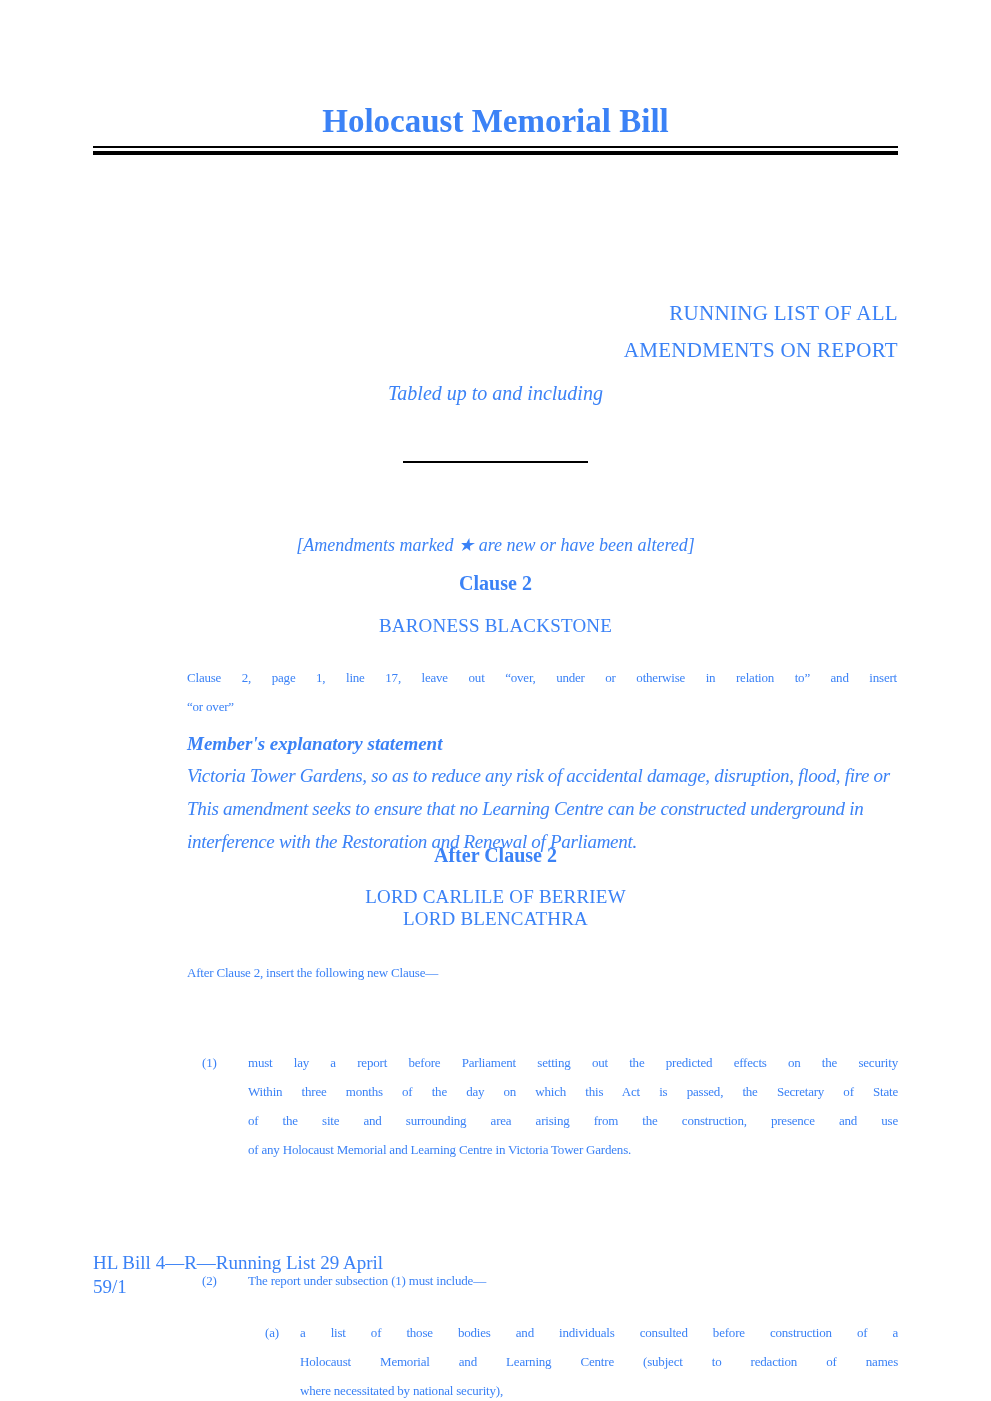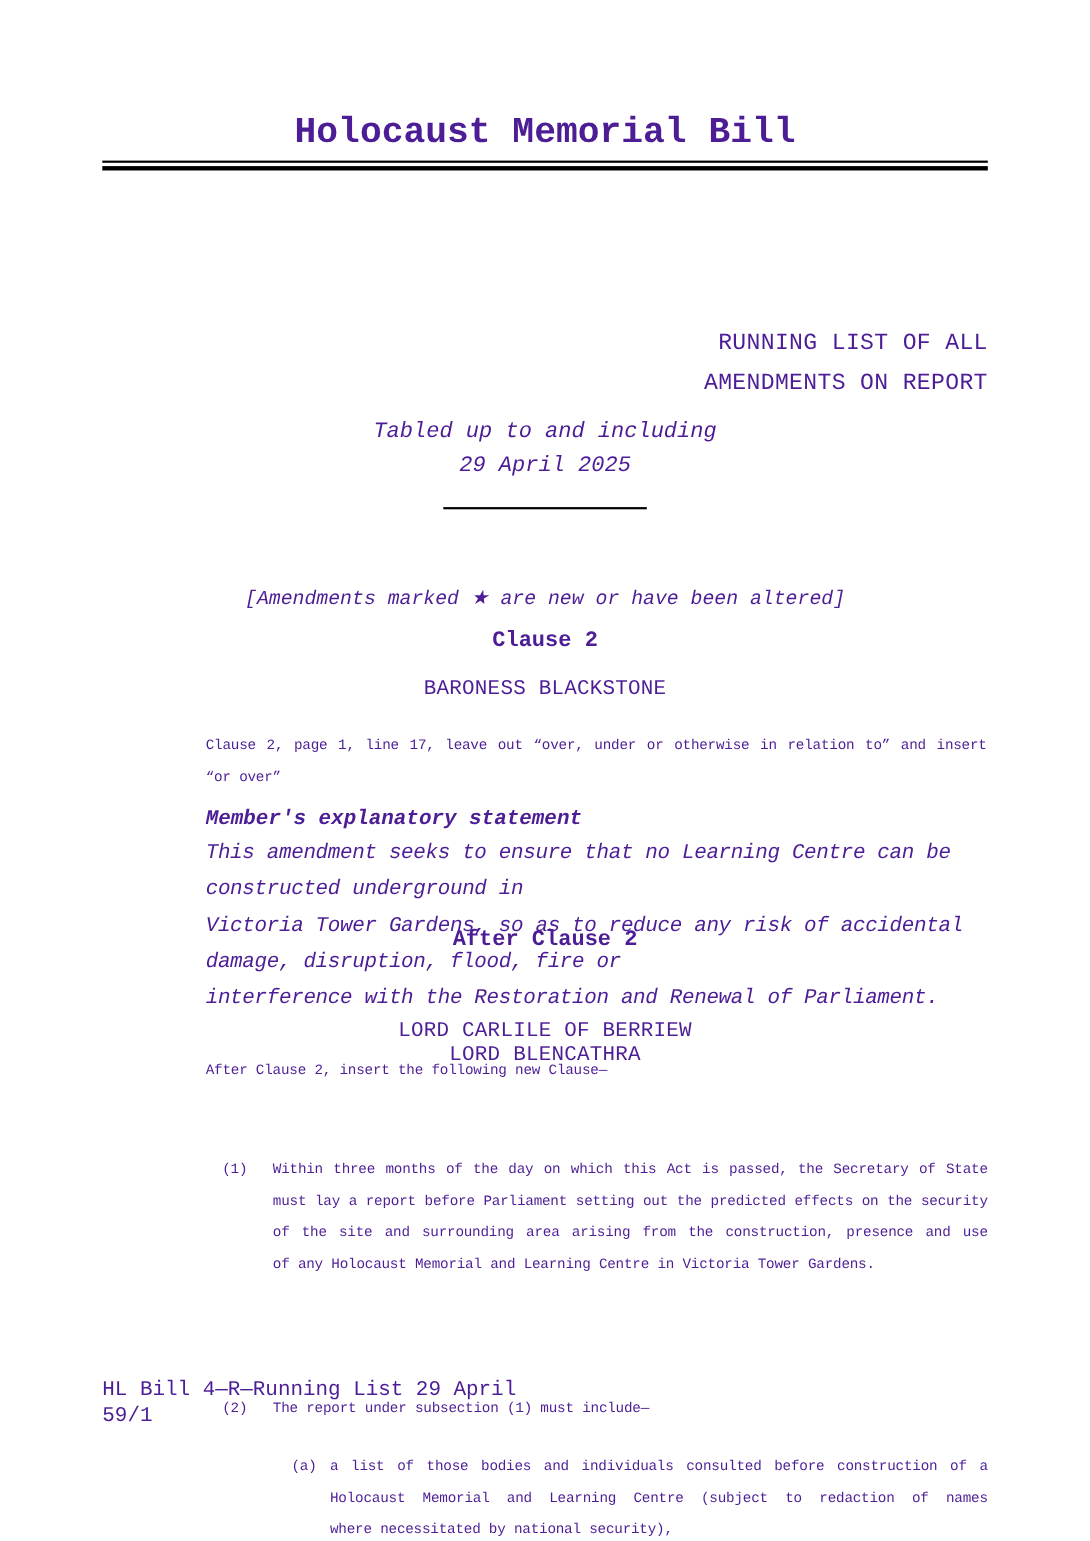--- a/index.html
+++ b/index.html
@@ -5,22 +5,22 @@
   html, body {
     margin: 0;
     padding: 0;
     background: #ffffff;
   }
   .page {
     position: relative;
     width: 991px;
     height: 1401px;
     background: #ffffff;
-    color: #4c1d95;
-    font-family: Liberation Mono, monospace;
+    color: #3b82f6;
+    font-family: Liberation Serif, serif;
     overflow: hidden;
   }
   .abs { position: absolute; left: 93px; width: 805px; }
   .center { text-align: center; }
 
   .t-title   { font-size: 33px; font-weight: bold; line-height: 38px; }
   .t-caps-lg { font-size: 21px; line-height: 26px; letter-spacing: 0.3px; text-align: right; }
   .t-italic  { font-size: 20px; font-style: italic; line-height: 26px; }
   .t-head    { font-size: 20px; font-weight: bold; line-height: 26px; }
   .t-sponsor { font-size: 19px; line-height: 22px; letter-spacing: 0.2px; }
@@ -64,61 +64,60 @@
 <div class="page">
 
   <div class="abs center t-title" style="top:102px">Holocaust Memorial Bill</div>
 
   <div class="abs double-rule"></div>
 
   <div class="abs center t-caps-lg" style="top:300px">RUNNING LIST OF ALL</div>
   <div class="abs center t-caps-lg" style="top:337px">AMENDMENTS ON REPORT</div>
 
   <div class="abs center t-italic" style="top:380px">Tabled up to and including</div>
-  <div class="abs center t-italic" style="top:411px">29 April 2025</div>
 
   <div class="short-rule"></div>
 
   <div class="abs center t-italic" style="top:496px; font-size:18px;margin-top:36px;">[Amendments marked ★ are new or have been altered]</div>
 
   <div class="abs center t-head" style="top:570px">Clause 2</div>
 
   <div class="abs center t-sponsor" style="top:615px">BARONESS BLACKSTONE</div>
 
   <div class="abs t-body" style="top:663px">
     <div class="indent-body jline">Clause 2, page 1, line 17, leave out “over, under or otherwise in relation to” and insert</div>
     <div class="indent-body">“or over”</div>
   </div>
 
   <div class="abs t-expl-h" style="top:732px">
     <div class="indent-body">Member's explanatory statement</div>
   </div>
   <div class="abs t-expl" style="top:759px">
+    <div class="indent-body">Victoria Tower Gardens, so as to reduce any risk of accidental damage, disruption, flood, fire or</div>
     <div class="indent-body">This amendment seeks to ensure that no Learning Centre can be constructed underground in</div>
-    <div class="indent-body">Victoria Tower Gardens, so as to reduce any risk of accidental damage, disruption, flood, fire or</div>
     <div class="indent-body">interference with the Restoration and Renewal of Parliament.</div>
   </div>
 
   <div class="abs center t-head" style="top:842px">After Clause 2</div>
 
-  <div class="abs center t-sponsor" style="top:926px">
+  <div class="abs center t-sponsor" style="top:886px">
     <div>LORD CARLILE OF BERRIEW</div>
     <div>LORD BLENCATHRA</div>
   </div>
 
   <div class="abs t-body" style="top:958px">
     <div class="indent-body">After Clause 2, insert the following new Clause—</div>
   </div>
 
 
   <div class="abs t-body sub-row" style="top:1048px">
     <span class="sub-marker">(1)</span>
     <div class="sub-text">
+      <div class="jline">must lay a report before Parliament setting out the predicted effects on the security</div>
       <div class="jline">Within three months of the day on which this Act is passed, the Secretary of State</div>
-      <div class="jline">must lay a report before Parliament setting out the predicted effects on the security</div>
       <div class="jline">of the site and surrounding area arising from the construction, presence and use</div>
       <div>of any Holocaust Memorial and Learning Centre in Victoria Tower Gardens.</div>
     </div>
   </div>
 
   <div class="abs t-body sub-row" style="top:1150px">
     <span class="sub-marker">(2)</span>
     <div class="sub-text">The report under subsection (1) must include—</div>
   </div>
 

